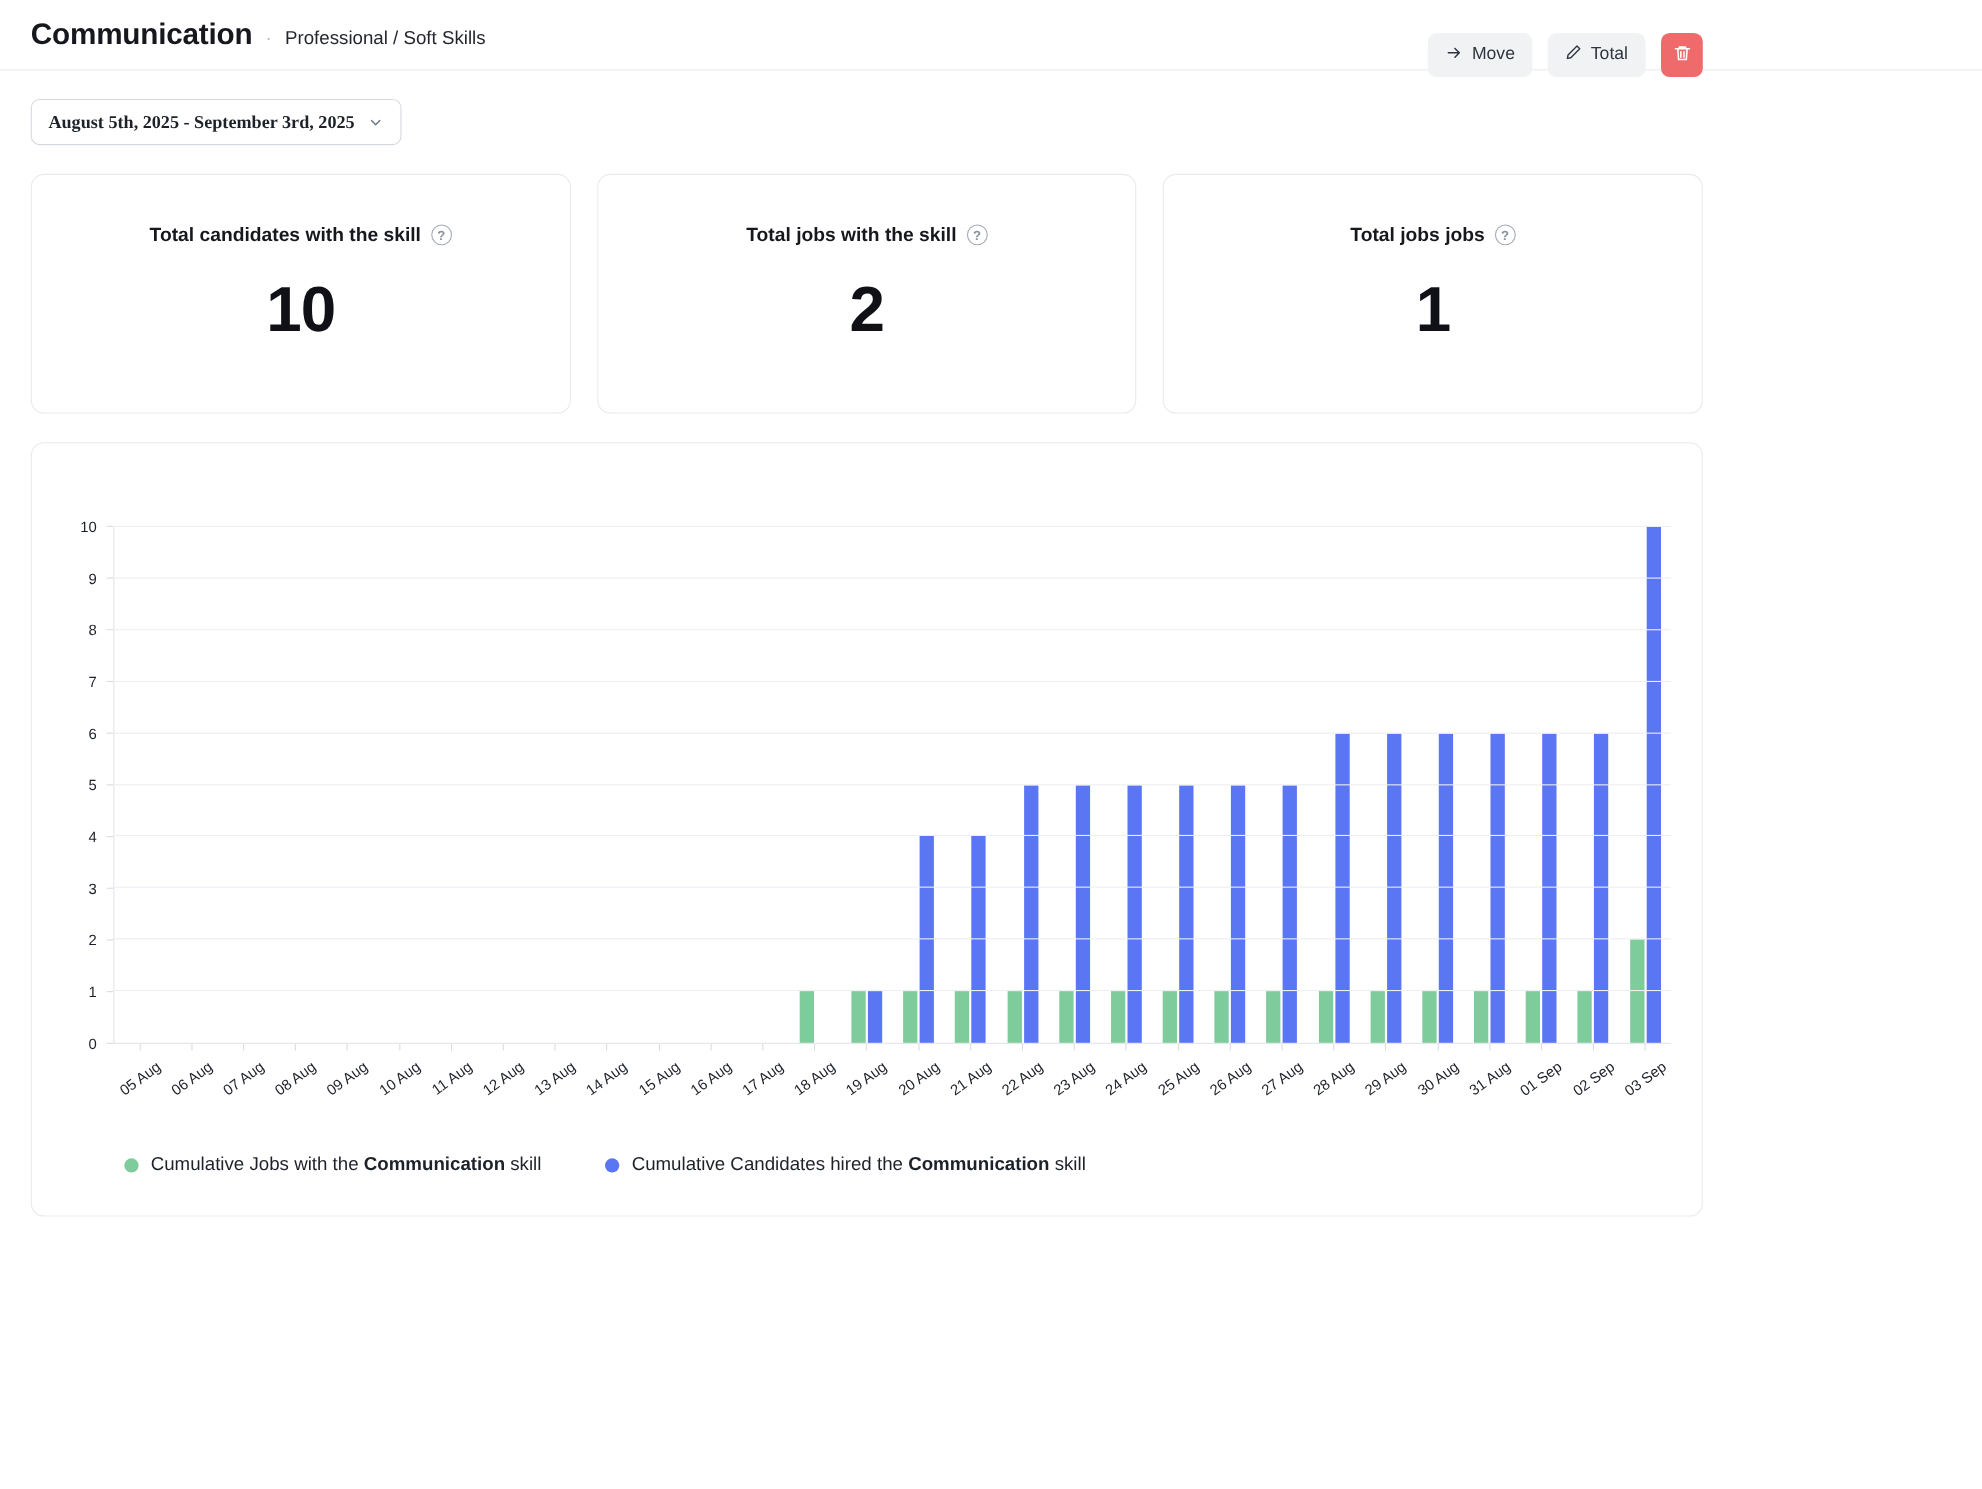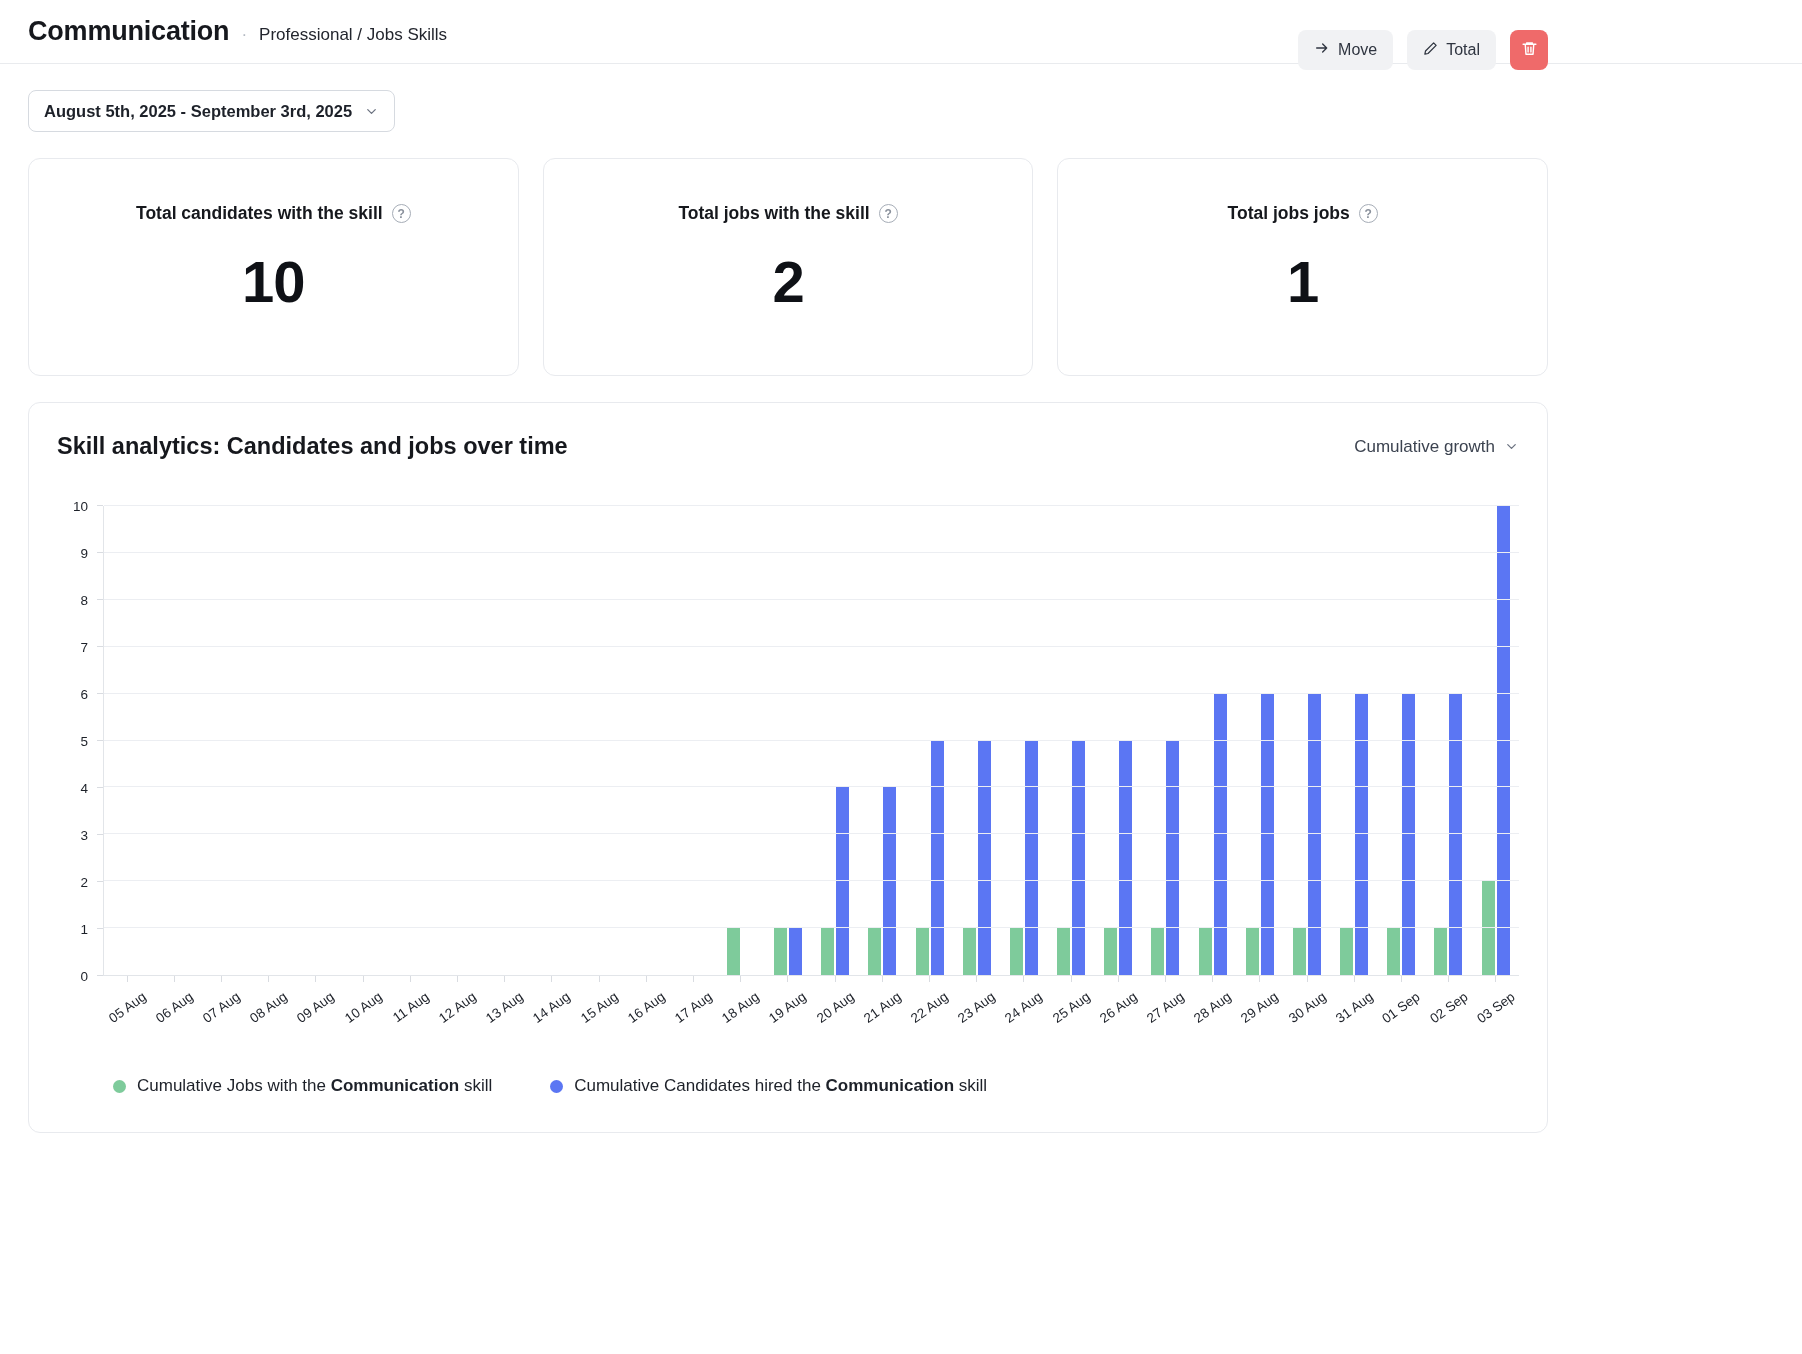--- a/index.html
+++ b/index.html
@@ -28,21 +28,21 @@
   .btn-gray { background:#f1f2f4; color:#2f3540; font-size:16px; font-weight:500; height:40px; padding:0 16px; }
   .btn-gray svg { stroke:#2f3540; }
   .btn-red { background:#ef6a6a; width:38px; height:40px; justify-content:center; }
 
   
   .content { max-width:1576px; padding:26px 28px 0; }
 
   .date-range {
     display:flex; align-items:center; gap:12px; height:42px; padding:0 15px;
     background:#fff; border:1px solid #d6dae0; border-radius:8px;
-    font-size:16.5px; font-weight:600; color:#1d2129; cursor:pointer;
+    font-size:16.5px; font-weight:600; color:#1d2129; cursor:pointer;font-family:Liberation Serif, serif;
   }
   .chev svg { stroke:#6b7280; display:block; }
 
   .card { background:#fff; border:1px solid #e8eaee; border-radius:12px; }
 
   .stats-row { display:flex; gap:24px; margin-top:26px; }
   .stat-card { flex:1; text-align:center; padding:44px 20px 60px; }
   .stat-label-row { display:flex; align-items:center; justify-content:center; gap:9px; }
   .stat-label { font-size:17.5px; font-weight:700; color:#16181d; }
   .q-icon {
@@ -88,21 +88,21 @@
   .legend-text b { font-weight:700; }
 </style>
 </head>
 <body>
 
 <header class="topbar">
   <div class="topbar-inner">
     <div class="topbar-left">
       <h1 class="page-title">Communication</h1>
       <span class="dot-sep">·</span>
-      <span class="breadcrumb">Professional / Jobs Skills</span>
+      <span class="breadcrumb">Professional / Soft Skills</span>
     </div>
     <div class="topbar-actions">
       <button class="btn btn-gray">
         <span class="btn-icon">
           <svg width="16" height="16" viewBox="0 0 24 24" fill="none" stroke-width="2" stroke-linecap="round" stroke-linejoin="round">
               <path d="M4 12h15M13 6l6 6-6 6"></path>
             </svg>
         </span>
         <span>Move</span>
       </button>
@@ -154,31 +154,20 @@
     <div class="card stat-card">
       <div class="stat-label-row">
         <span class="stat-label">Total jobs jobs</span>
         <span class="q-icon">?</span>
       </div>
       <div class="stat-value">1</div>
     </div>
   </section>
 
   <section class="card chart-card">
-    <div class="chart-header">
-      <h2 class="chart-title">Skill analytics: Candidates and jobs over time</h2>
-      <button class="mode-select">
-        <span>Cumulative growth</span>
-        <span class="chev">
-          <svg width="15" height="15" viewBox="0 0 24 24" fill="none" stroke-width="2" stroke-linecap="round" stroke-linejoin="round">
-              <path d="M6 9l6 6 6-6"></path>
-            </svg>
-        </span>
-      </button>
-    </div>
 
     <div class="chart">
       <div class="y-axis">
           <div class="y-label" style="bottom: 0%;">0</div>
           <div class="y-tick" style="bottom: 0%;"></div>
           <div class="y-label" style="bottom: 10%;">1</div>
           <div class="y-tick" style="bottom: 10%;"></div>
           <div class="y-label" style="bottom: 20%;">2</div>
           <div class="y-tick" style="bottom: 20%;"></div>
           <div class="y-label" style="bottom: 30%;">3</div>

